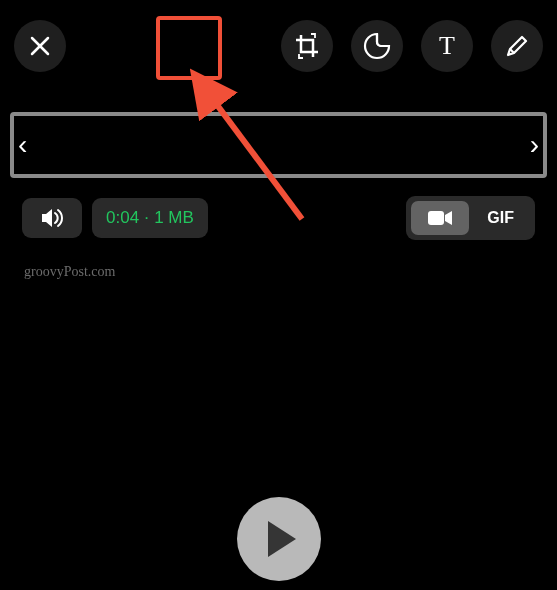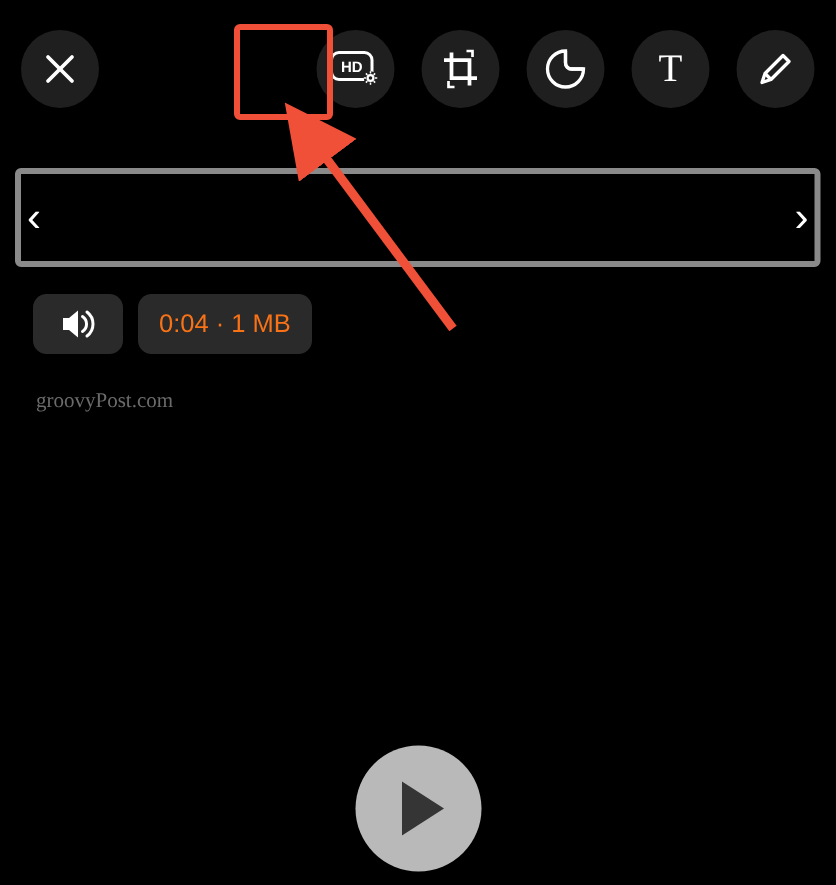--- a/index.html
+++ b/index.html
@@ -71,21 +71,21 @@
       padding: 18px 22px 0 22px;
       gap: 10px;
     }
     .pill {
       background: #2a2a2a;
       border-radius: 9px;
       padding: 10px 14px;
       display: flex;
       align-items: center;
       justify-content: center;
-      color: #f97316;
+      color: #22c55e;
       font-size: 17px;
     }
     .pill-sound {
       padding: 10px 18px;
     }
     .info-spacer {
       flex: 1;
     }
     .format-toggle {
       background: #2a2a2a;
@@ -143,38 +143,20 @@
 
 <div class="toolbar">
   <div class="circle-btn">
     <svg width="22" height="22" viewBox="0 0 22 22">
       <line x1="3" y1="3" x2="19" y2="19" stroke="#fff" stroke-width="2.5" stroke-linecap="round"></line>
       <line x1="19" y1="3" x2="3" y2="19" stroke="#fff" stroke-width="2.5" stroke-linecap="round"></line>
     </svg>
   </div>
   <div class="toolbar-spacer"></div>
   <div class="circle-btn">
-    <svg width="34" height="24" viewBox="0 0 34 24">
-      <rect x="1" y="1" width="27" height="18" rx="5" fill="none" stroke="#fff" stroke-width="2"></rect>
-      <text x="14.5" y="14" text-anchor="middle" fill="#fff" font-size="10" font-weight="700" font-family="Arial">HD</text>
-      <circle cx="27" cy="18" r="4.5" fill="#1f1f1f"></circle>
-      <path d="M27 15.3 a2.7 2.7 0 1 1 0 5.4 a2.7 2.7 0 1 1 0 -5.4 M27 16.8 a1.2 1.2 0 1 0 0 2.4 a1.2 1.2 0 1 0 0 -2.4" fill="#fff"></path>
-      <g stroke="#fff" stroke-width="1">
-        <line x1="27" y1="13.5" x2="27" y2="15"></line>
-          <line x1="27" y1="21" x2="27" y2="22.5"></line>
-        <line x1="22.5" y1="18" x2="24" y2="18"></line>
-          <line x1="30" y1="18" x2="31.5" y2="18"></line>
-        <line x1="23.9" y1="14.9" x2="24.9" y2="15.9"></line>
-          <line x1="29.1" y1="20.1" x2="30.1" y2="21.1"></line>
-        <line x1="30.1" y1="14.9" x2="29.1" y2="15.9"></line>
-          <line x1="24.9" y1="20.1" x2="23.9" y2="21.1"></line>
-      </g>
-    </svg>
-  </div>
-  <div class="circle-btn">
     <svg width="28" height="28" viewBox="0 0 28 28">
       <path d="M8 3 L8 20 L25 20" fill="none" stroke="#fff" stroke-width="2.5"></path>
       <path d="M3 8 L20 8 L20 25" fill="none" stroke="#fff" stroke-width="2.5"></path>
       <path d="M18 2 L22 2 L22 6" fill="none" stroke="#fff" stroke-width="1.8"></path>
       <path d="M10 26 L6 26 L6 22" fill="none" stroke="#fff" stroke-width="1.8"></path>
     </svg>
   </div>
   <div class="circle-btn">
     <svg width="28" height="28" viewBox="0 0 28 28">
       <path d="M14 2 A12 12 0 1 0 26 14 L18 14 A4 4 0 0 1 14 10 Z" fill="none" stroke="#fff" stroke-width="2.2"></path>
@@ -211,19 +193,28 @@
 <div class="info-row">
   <div class="pill pill-sound">
     <svg width="24" height="20" viewBox="0 0 24 20">
       <path d="M2 6 L6 6 L12 1 L12 19 L6 14 L2 14 Z" fill="#fff"></path>
       <path d="M15 5 A6 6 0 0 1 15 15" fill="none" stroke="#fff" stroke-width="2" stroke-linecap="round"></path>
       <path d="M18 2 A10 10 0 0 1 18 18" fill="none" stroke="#fff" stroke-width="2" stroke-linecap="round"></path>
     </svg>
   </div>
   <div class="pill">0:04 · 1 MB</div>
   <div class="info-spacer"></div>
+  <div class="format-toggle">
+    <div class="format-opt active">
+      <svg width="26" height="18" viewBox="0 0 26 18">
+        <rect x="1" y="2" width="16" height="14" rx="3" fill="#fff"></rect>
+        <path d="M18 6 L25 2 L25 16 L18 12 Z" fill="#fff"></path>
+      </svg>
+    </div>
+    <div class="format-opt">GIF</div>
+  </div>
 </div>
 
 <div class="watermark">groovyPost.com</div>
 
 <div class="play-btn">
   <div class="play-triangle"></div>
 </div>
 
 </body></html>

